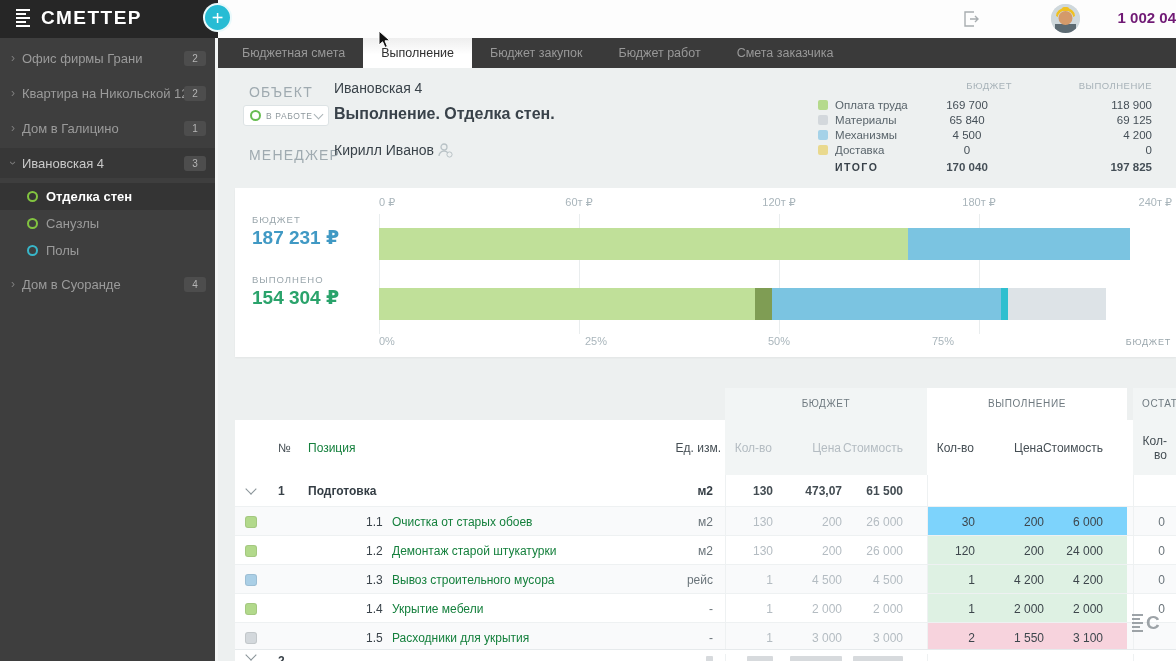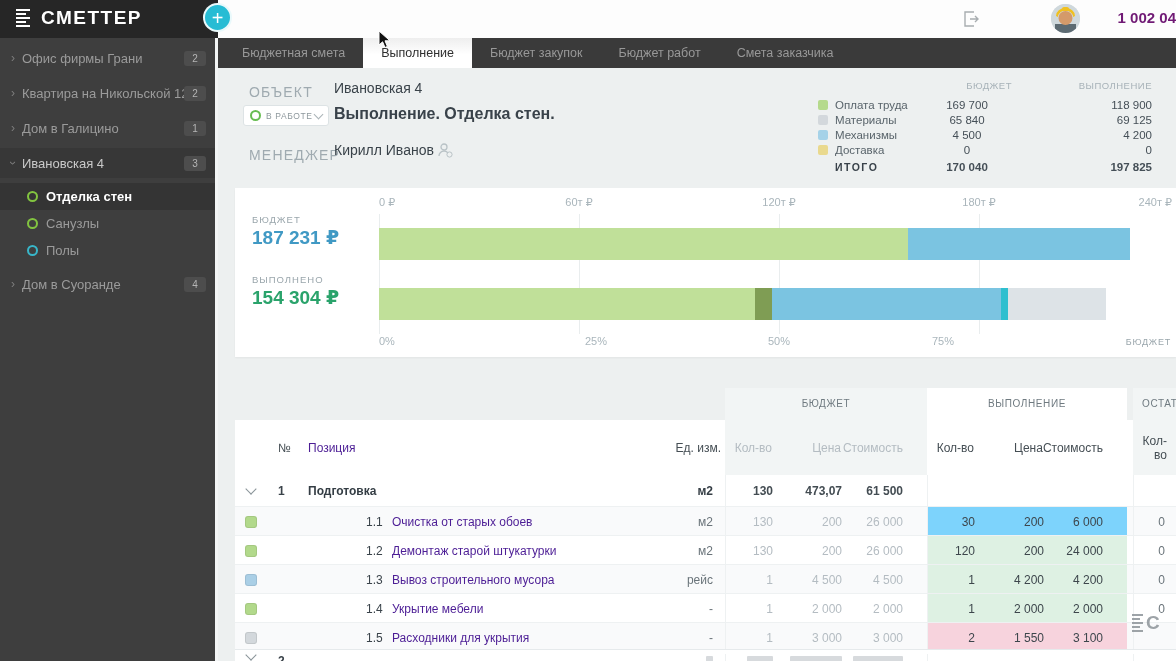--- a/index.html
+++ b/index.html
@@ -92,21 +92,21 @@
   .t-gh{position:absolute;top:10px;width:100%;text-align:center;font-size:10px;letter-spacing:.6px;color:#6f7a80;}
   .t-gh.shift{margin-left:-6px;}
   .t-cols{position:absolute;left:0;top:32px;width:100%;height:55px;display:flex;align-items:center;color:#454e54;}
   .t-row{position:absolute;left:0;width:100%;display:flex;align-items:center;background:#fff;border-top:1px solid #eef1f2;}
   .t-row.tint{background:#f9fafb;}
   .t-row.group{font-weight:bold;border-top:none;border-bottom:1px solid #e3e8ea;}
   .c-exp{width:31px;display:flex;align-items:center;justify-content:center;flex:0 0 31px;}
   .c-numname{width:389px;flex:0 0 389px;display:flex;align-items:center;overflow:hidden;}
   .c-num{width:42px;padding-left:12px;box-sizing:border-box;flex:0 0 42px;}
   .c-num.ind{margin-left:100px;width:26px;flex:0 0 26px;padding-left:0;}
-  .c-name{flex:1;white-space:nowrap;overflow:hidden;color:#4c1d95;}
+  .c-name{flex:1;white-space:nowrap;overflow:hidden;color:#15803d;}
   .t-row.group .c-name{color:#343d44;}
   .c-unit{width:70px;flex:0 0 70px;text-align:right;padding-right:12px;box-sizing:border-box;color:#6a747a;}
   .t-row.group .c-unit{color:#343d44;}
   .bnd{width:202px;flex:0 0 202px;display:flex;align-items:center;align-self:stretch;border-left:1px solid #eef1f2;box-sizing:border-box;}
   .bnd.d{width:200px;flex:0 0 200px;}
   .cq{width:47px;text-align:right;} .cp{width:69px;text-align:right;}
   .cc{flex:1;text-align:right;padding-right:24px;}
   .bnd.b .cq,.bnd.b .cp,.bnd.b .cc{color:#b4bcc2;}
   .t-row.group .bnd.b .cq,.t-row.group .bnd.b .cp,.t-row.group .bnd.b .cc{color:#434c52;}
   .bnd.d .cq,.bnd.d .cp,.bnd.d .cc{color:#3d464c;}

